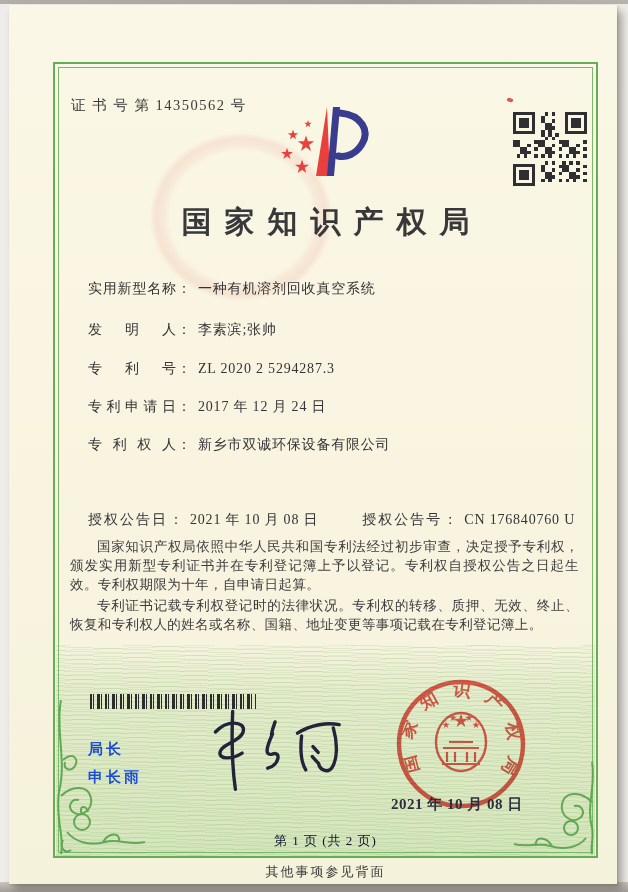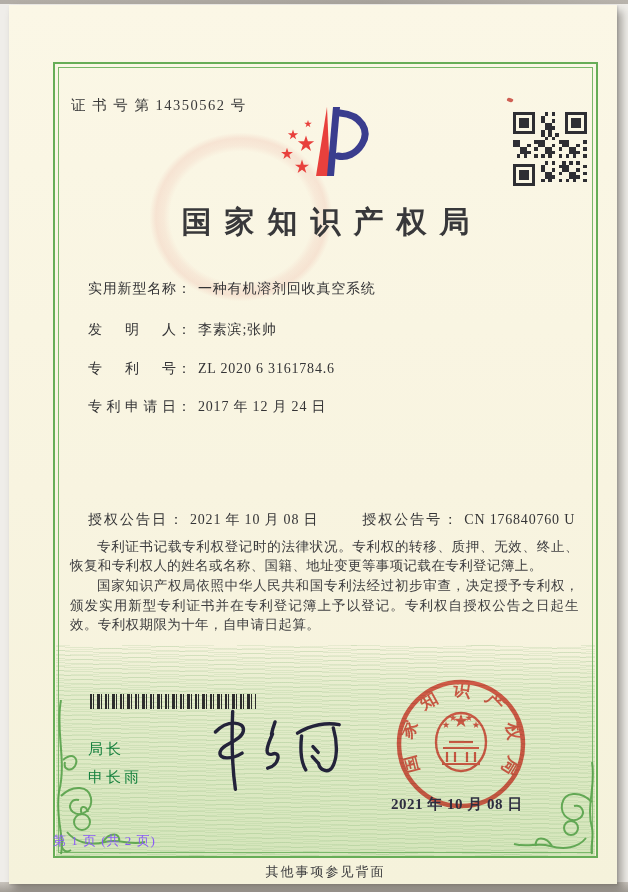--- a/index.html
+++ b/index.html
@@ -41,27 +41,27 @@
   .paras p{margin:0 0 1px 0;text-indent:2em;}
   .barcode{position:absolute;left:90px;top:694px;width:166px;height:15px;
          background:repeating-linear-gradient(90deg,#2c2c2c 0 2px,transparent 2px 3px,#2c2c2c 3px 4px,
          transparent 4px 7px,#2c2c2c 7px 10px,transparent 10px 11px,#2c2c2c 11px 12px,transparent 12px 15px);}
   .qr{position:absolute;left:513px;top:112px;width:74px;height:74px;}
   .qr i{position:absolute;width:3.5px;height:3.5px;background:#2e2e33;}
   .qr b{position:absolute;width:22px;height:22px;border:3.5px solid #2e2e33;box-sizing:border-box;}
   .qr b::after{content:"";position:absolute;inset:3px;background:#2e2e33;}
   .qr b.tl{left:0;top:0}.qr b.tr{right:0;top:0}.qr b.bl{left:0;bottom:0}
   .logo{position:absolute;left:262px;top:96px;}
-  .signer{position:absolute;left:88px;top:740px;font-size:15px;font-weight:400;color:#15803d;letter-spacing:3px;}
+  .signer{position:absolute;left:88px;top:740px;font-size:15px;font-weight:700;color:#1d4ed8;letter-spacing:3px;}
   .signer div{margin-bottom:9px;}
   .signature{position:absolute;left:198px;top:706px;transform:rotate(-2deg);}
   .seal{position:absolute;left:393px;top:676px;mix-blend-mode:multiply;opacity:.93;}
   .seal-date{position:absolute;left:391px;top:795px;font-size:15px;font-weight:600;color:#2e2e40;
          letter-spacing:.5px;white-space:nowrap;}
-  .page-info{position:absolute;left:53px;top:832px;width:545px;text-align:left;font-size:13px;color:#8b5cf6;letter-spacing:1px;}
+  .page-info{position:absolute;left:53px;top:832px;width:545px;text-align:center;font-size:13px;color:#0f172a;letter-spacing:1px;}
   .back-note{position:absolute;left:53px;top:863px;width:545px;text-align:center;font-size:13px;color:#3c3c3e;letter-spacing:2px;}
   .corner{position:absolute;}
   svg{display:block;}
 </style>
 </head>
 <body>
 
 <div class="stage">
   <div class="scan-top"></div>
   <div class="scan-bottom"></div>
@@ -196,32 +196,35 @@
 
   <div class="title">国家知识产权局</div>
 
   <div class="frow" style="top:280px">
     <span class="flabel">实用新型名称</span><span class="fcolon">：</span><span class="fvalue">一种有机溶剂回收真空系统</span>
   </div>
   <div class="frow" style="top:321px">
     <span class="flabel">发明人</span><span class="fcolon">：</span><span class="fvalue">李素滨;张帅</span>
   </div>
   <div class="frow" style="top:360px">
-    <span class="flabel">专利号</span><span class="fcolon">：</span><span class="fvalue">ZL 2020 6 3161784.6</span>
+    <span class="flabel">专利号</span><span class="fcolon">：</span><span class="fvalue">ZL 2020 2 5294287.3</span>
   </div>
   <div class="frow" style="top:398px">
     <span class="flabel">专利申请日</span><span class="fcolon">：</span><span class="fvalue">2017 年 12 月 24 日</span>
   </div>
+  <div class="frow" style="top:436px">
+    <span class="flabel">专利权人</span><span class="fcolon">：</span><span class="fvalue">新乡市双诚环保设备有限公司</span>
+  </div>
   <div class="frow" style="top:511px">
     <span class="glabel">授权公告日</span><span class="fcolon">：</span><span class="fvalue">2021 年 10 月 08 日</span><span class="gsep"></span><span class="glabel">授权公告号</span><span class="fcolon">：</span><span class="fvalue">CN 176840760 U</span>
   </div>
 
   <div class="paras">
+    <p>国家知识产权局依照中华人民共和国专利法经过初步审查，决定授予专利权，颁发实用新型专利证书并在专利登记簿上予以登记。专利权自授权公告之日起生效。专利权期限为十年，自申请日起算。</p>
     <p>专利证书记载专利权登记时的法律状况。专利权的转移、质押、无效、终止、恢复和专利权人的姓名或名称、国籍、地址变更等事项记载在专利登记簿上。</p>
-    <p>国家知识产权局依照中华人民共和国专利法经过初步审查，决定授予专利权，颁发实用新型专利证书并在专利登记簿上予以登记。专利权自授权公告之日起生效。专利权期限为十年，自申请日起算。</p>
   </div>
 
   <div class="barcode"></div>
 
   <div class="signer">
     <div>局长</div>
     <div>申长雨</div>
   </div>
 
   <svg class="signature" width="150" height="85" viewBox="0 0 150 85">

